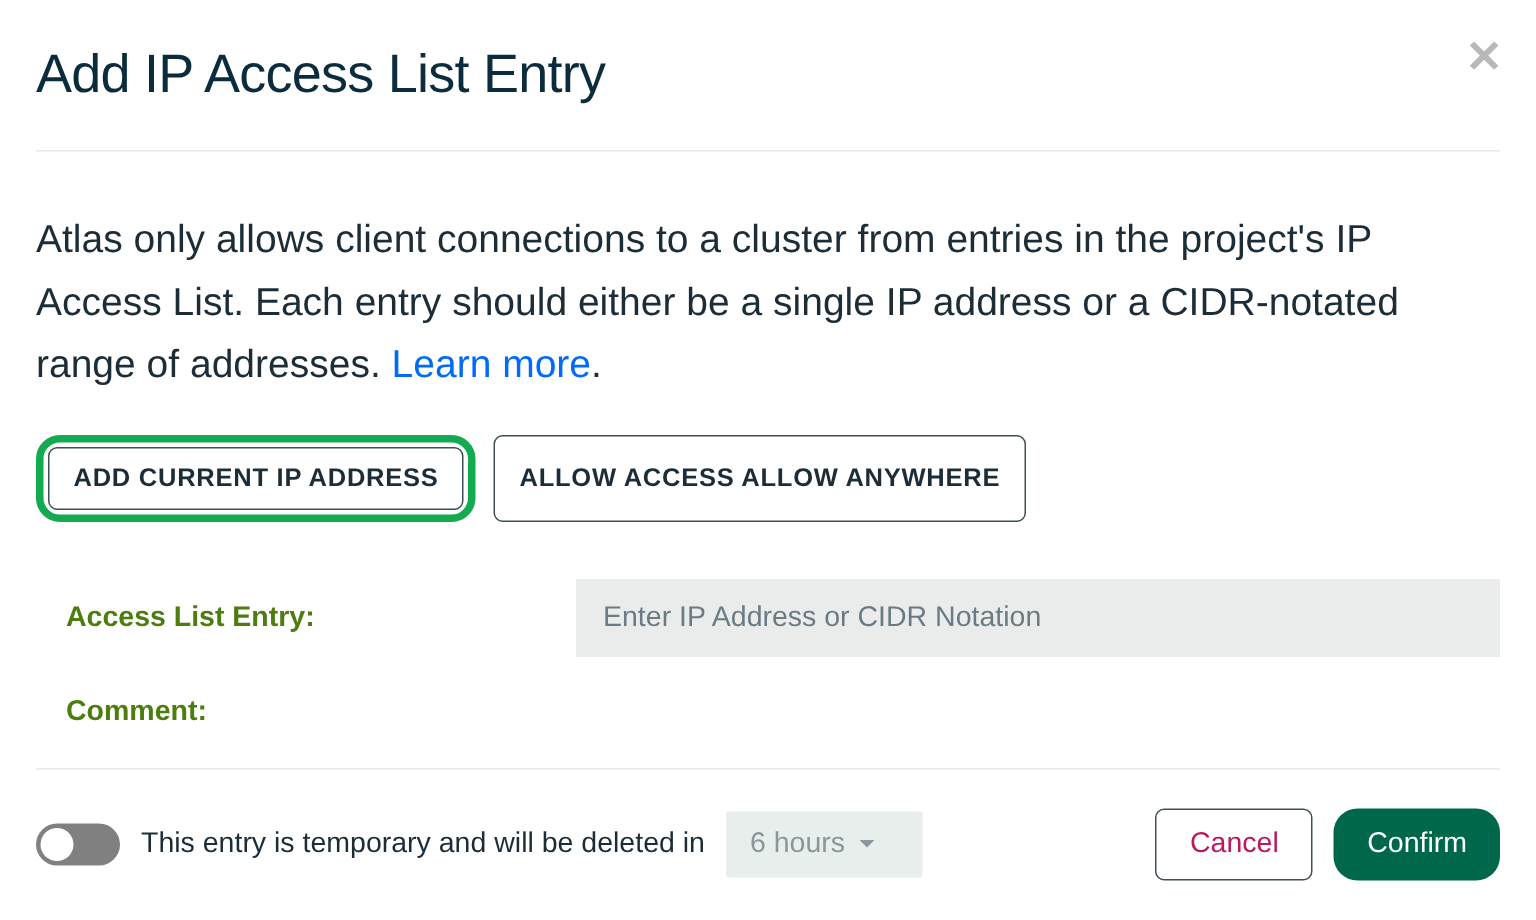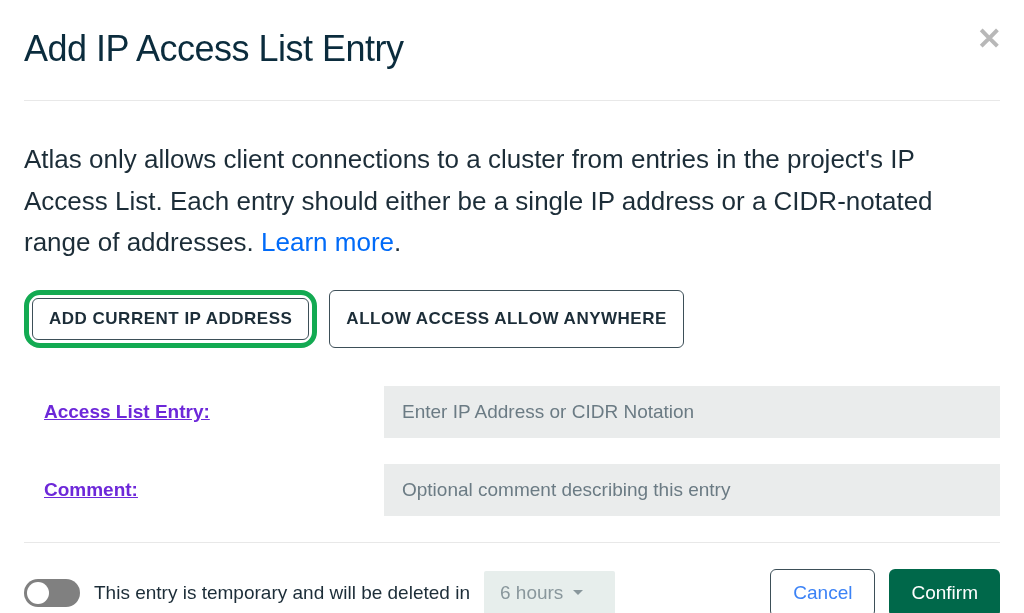--- a/index.html
+++ b/index.html
@@ -75,24 +75,23 @@
     }
     .form-row {
       display: flex;
       align-items: center;
       margin-bottom: 26px;
       padding-left: 20px;
     }
     .form-label {
       font-size: 19px;
       font-weight: 700;
-      color: #6d28d9;
+      color: #4d7c0f;
       width: 340px;
       flex-shrink: 0;
-      text-decoration: underline;
     }
     .form-input {
       flex: 1;
       background: #eaecec;
       border: none;
       padding: 15px 18px;
       font-size: 19px;
       color: #701a75;
       font-family: inherit;
     }
@@ -152,27 +151,27 @@
     .spacer {
       flex: 1;
     }
     .cancel-btn {
       background: #ffffff;
       border: 1.5px solid #3d4f58;
       border-radius: 6px;
       padding: 12px 22px;
       font-size: 19px;
       font-weight: 500;
-      color: #3b82f6;
+      color: #be185d;
       cursor: pointer;
     }
     .confirm-btn {
       background: #00684a;
       border: none;
-      border-radius: 6px;
+      border-radius: 16px;
       padding: 13px 22px;
       font-size: 19px;
       font-weight: 500;
       color: #ffffff;
       cursor: pointer;
     }
   </style>
 </head>
 <body>
 
@@ -194,21 +193,20 @@
     <button class="outline-btn">ALLOW ACCESS ALLOW ANYWHERE</button>
   </div>
 
   <div class="form-row">
     <label class="form-label">Access List Entry:</label>
     <input type="text" class="form-input" placeholder="Enter IP Address or CIDR Notation" style="">
   </div>
 
   <div class="form-row">
     <label class="form-label">Comment:</label>
-    <input type="text" class="form-input" placeholder="Optional comment describing this entry" style="">
   </div>
 
   <hr class="bottom-divider">
 
   <div class="footer">
     <div class="toggle">
       <div class="toggle-knob"></div>
     </div>
     <span class="temp-text">This entry is temporary and will be deleted in</span>
     <div class="dropdown">

